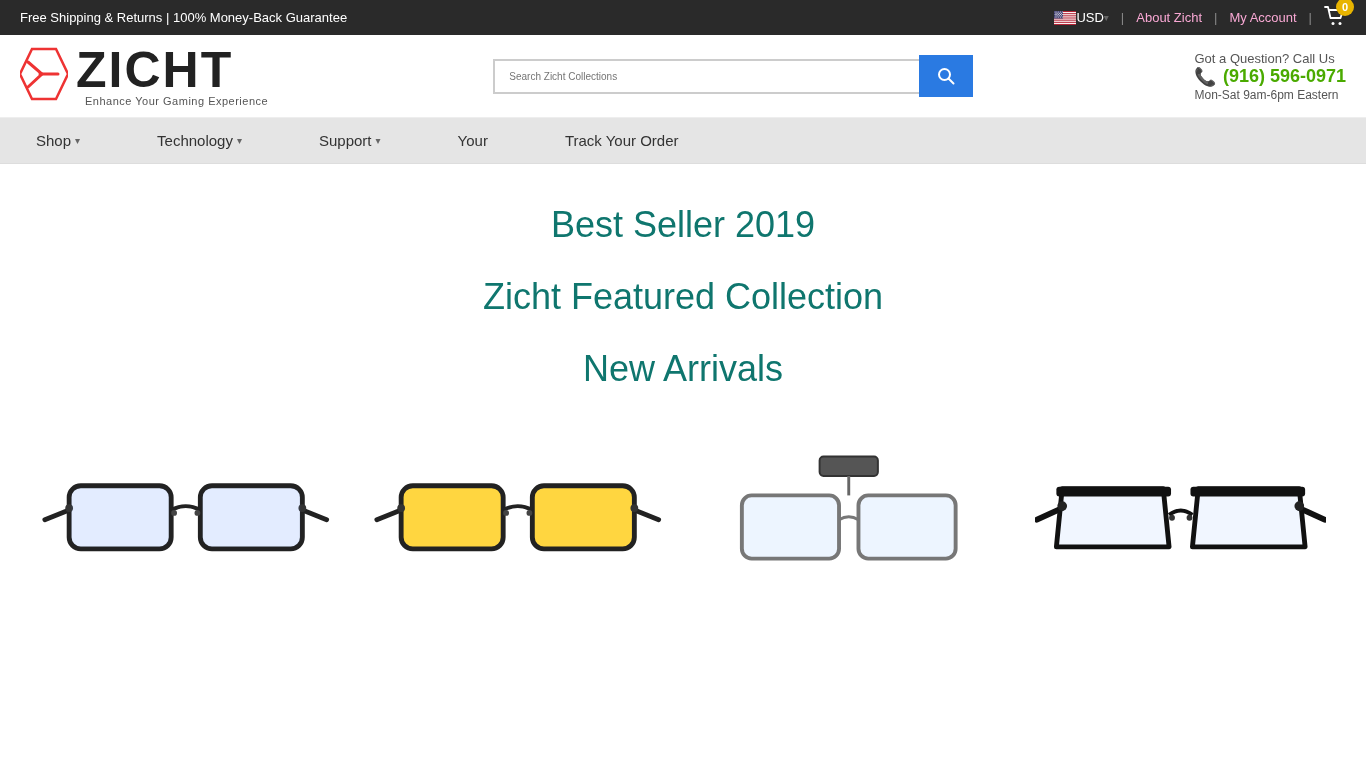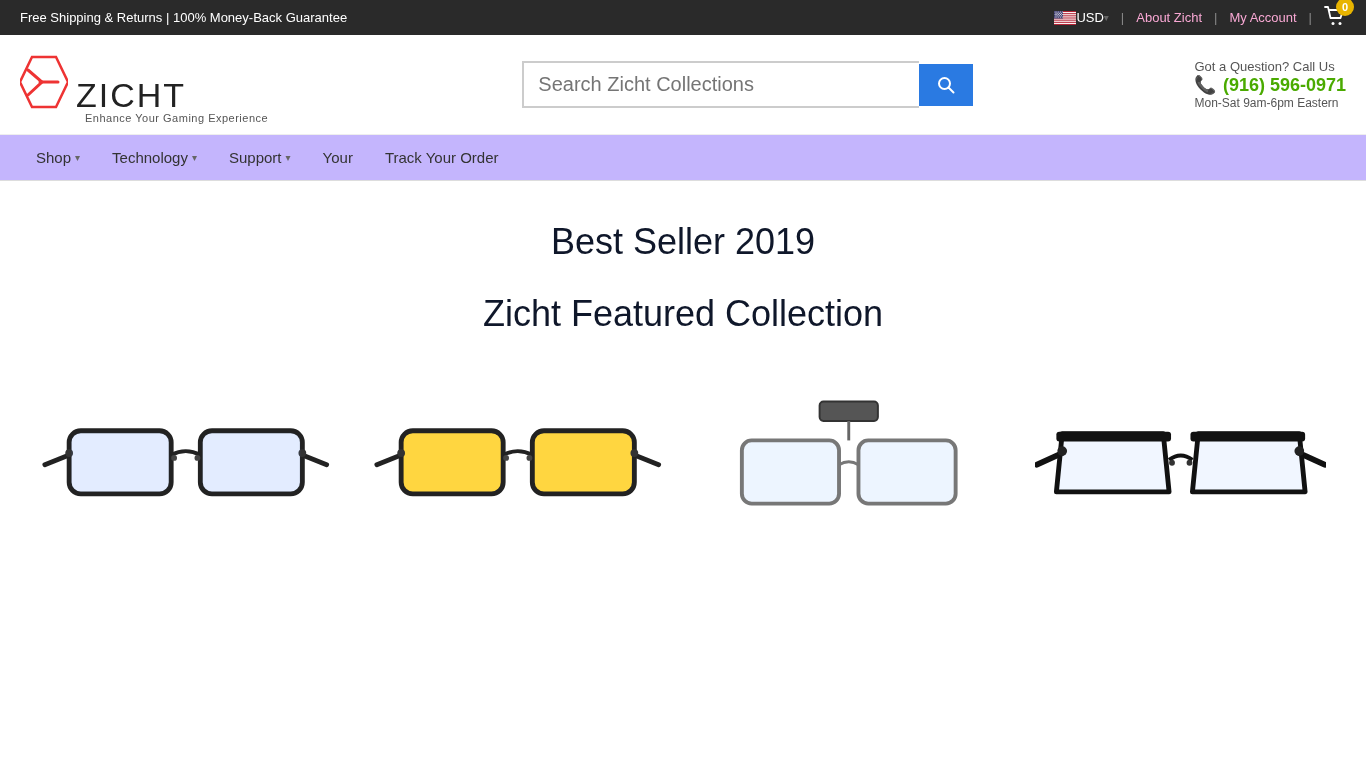--- a/index.html
+++ b/index.html
@@ -67,26 +67,25 @@
       display: flex;
       align-items: center;
       flex: 0 0 auto;
       margin-right: 20px;
     }
     .logo-text {
       display: flex;
       flex-direction: column;
     }
     .logo-main {
-      font-size: 34px;
-      font-weight: 400;
+      font-size: 50px;
+      font-weight: 700;
       color: #222;
       letter-spacing: 2px;
       line-height: 1;
-      margin-top: 33px;
     }
     .logo-tagline {
       font-size: 11px;
       color: #555;
       letter-spacing: 0.5px;
       padding-left: 9px;
     }
     .logo-icon {
       margin-right: 8px;
     }
@@ -95,24 +94,23 @@
       flex: 1;
       display: flex;
       align-items: center;
       max-width: 480px;
       margin: 0 auto;
     }
     .search-input {
       flex: 1;
       border: 2px solid #ccc;
       padding: 10px 14px;
-      font-size: 20px;
+      font-size: 10px;
       outline: none;
       border-right: none;
-      margin-left: 29px;
     }
     .search-btn {
       background: #2a7ae2;
       border: 2px solid #2a7ae2;
       padding: 10px 16px;
       cursor: pointer;
       display: flex;
       align-items: center;
       justify-content: center;
     }
@@ -134,25 +132,26 @@
       font-weight: bold;
       color: #4aaa00;
     }
     .contact-hours {
       font-size: 12px;
       color: #555;
     }
 
     
     .nav {
-      background: #c4b5fd;
+      background: #e5e5e5;
       border-bottom: 1px solid #ddd;
       display: flex;
       align-items: flex-start;
       padding: 0 20px;
+      gap: 45px;
     }
     .nav-item {
       padding: 14px 16px;
       font-size: 15px;
       color: #333;
       cursor: pointer;
       display: flex;
       align-items: center;
       gap: 4px;
       text-decoration: none;
@@ -164,21 +163,21 @@
     }
 
     
     .main-content {
       padding: 20px 0;
     }
     .section-title {
       text-align: center;
       font-size: 36px;
       font-weight: 400;
-      color: #0f172a;
+      color: #0f766e;
       padding: 20px 0 10px;
     }
 
     
     .products-grid {
       display: flex;
       gap: 0;
       padding: 10px 20px;
     }
     .product-card {
@@ -336,20 +335,21 @@
     <span>Track Your Order</span>
   </a>
 </nav>
 
 <div class="main-content">
 
   <h2 class="section-title">Best Seller 2019</h2>
 
   <h2 class="section-title">Zicht Featured Collection</h2>
 
+  <h2 class="section-title">New Arrivals</h2>
 
   <div class="products-grid">
 
     <div class="product-card">
       <div class="product-img-placeholder">
         <svg viewBox="0 0 300 160" xmlns="http://www.w3.org/2000/svg" class="glasses-svg">
 
           <line x1="30" y1="80" x2="5" y2="90" stroke="#222" stroke-width="5" stroke-linecap="round"></line>
 
           <line x1="270" y1="80" x2="295" y2="90" stroke="#222" stroke-width="5" stroke-linecap="round"></line>

